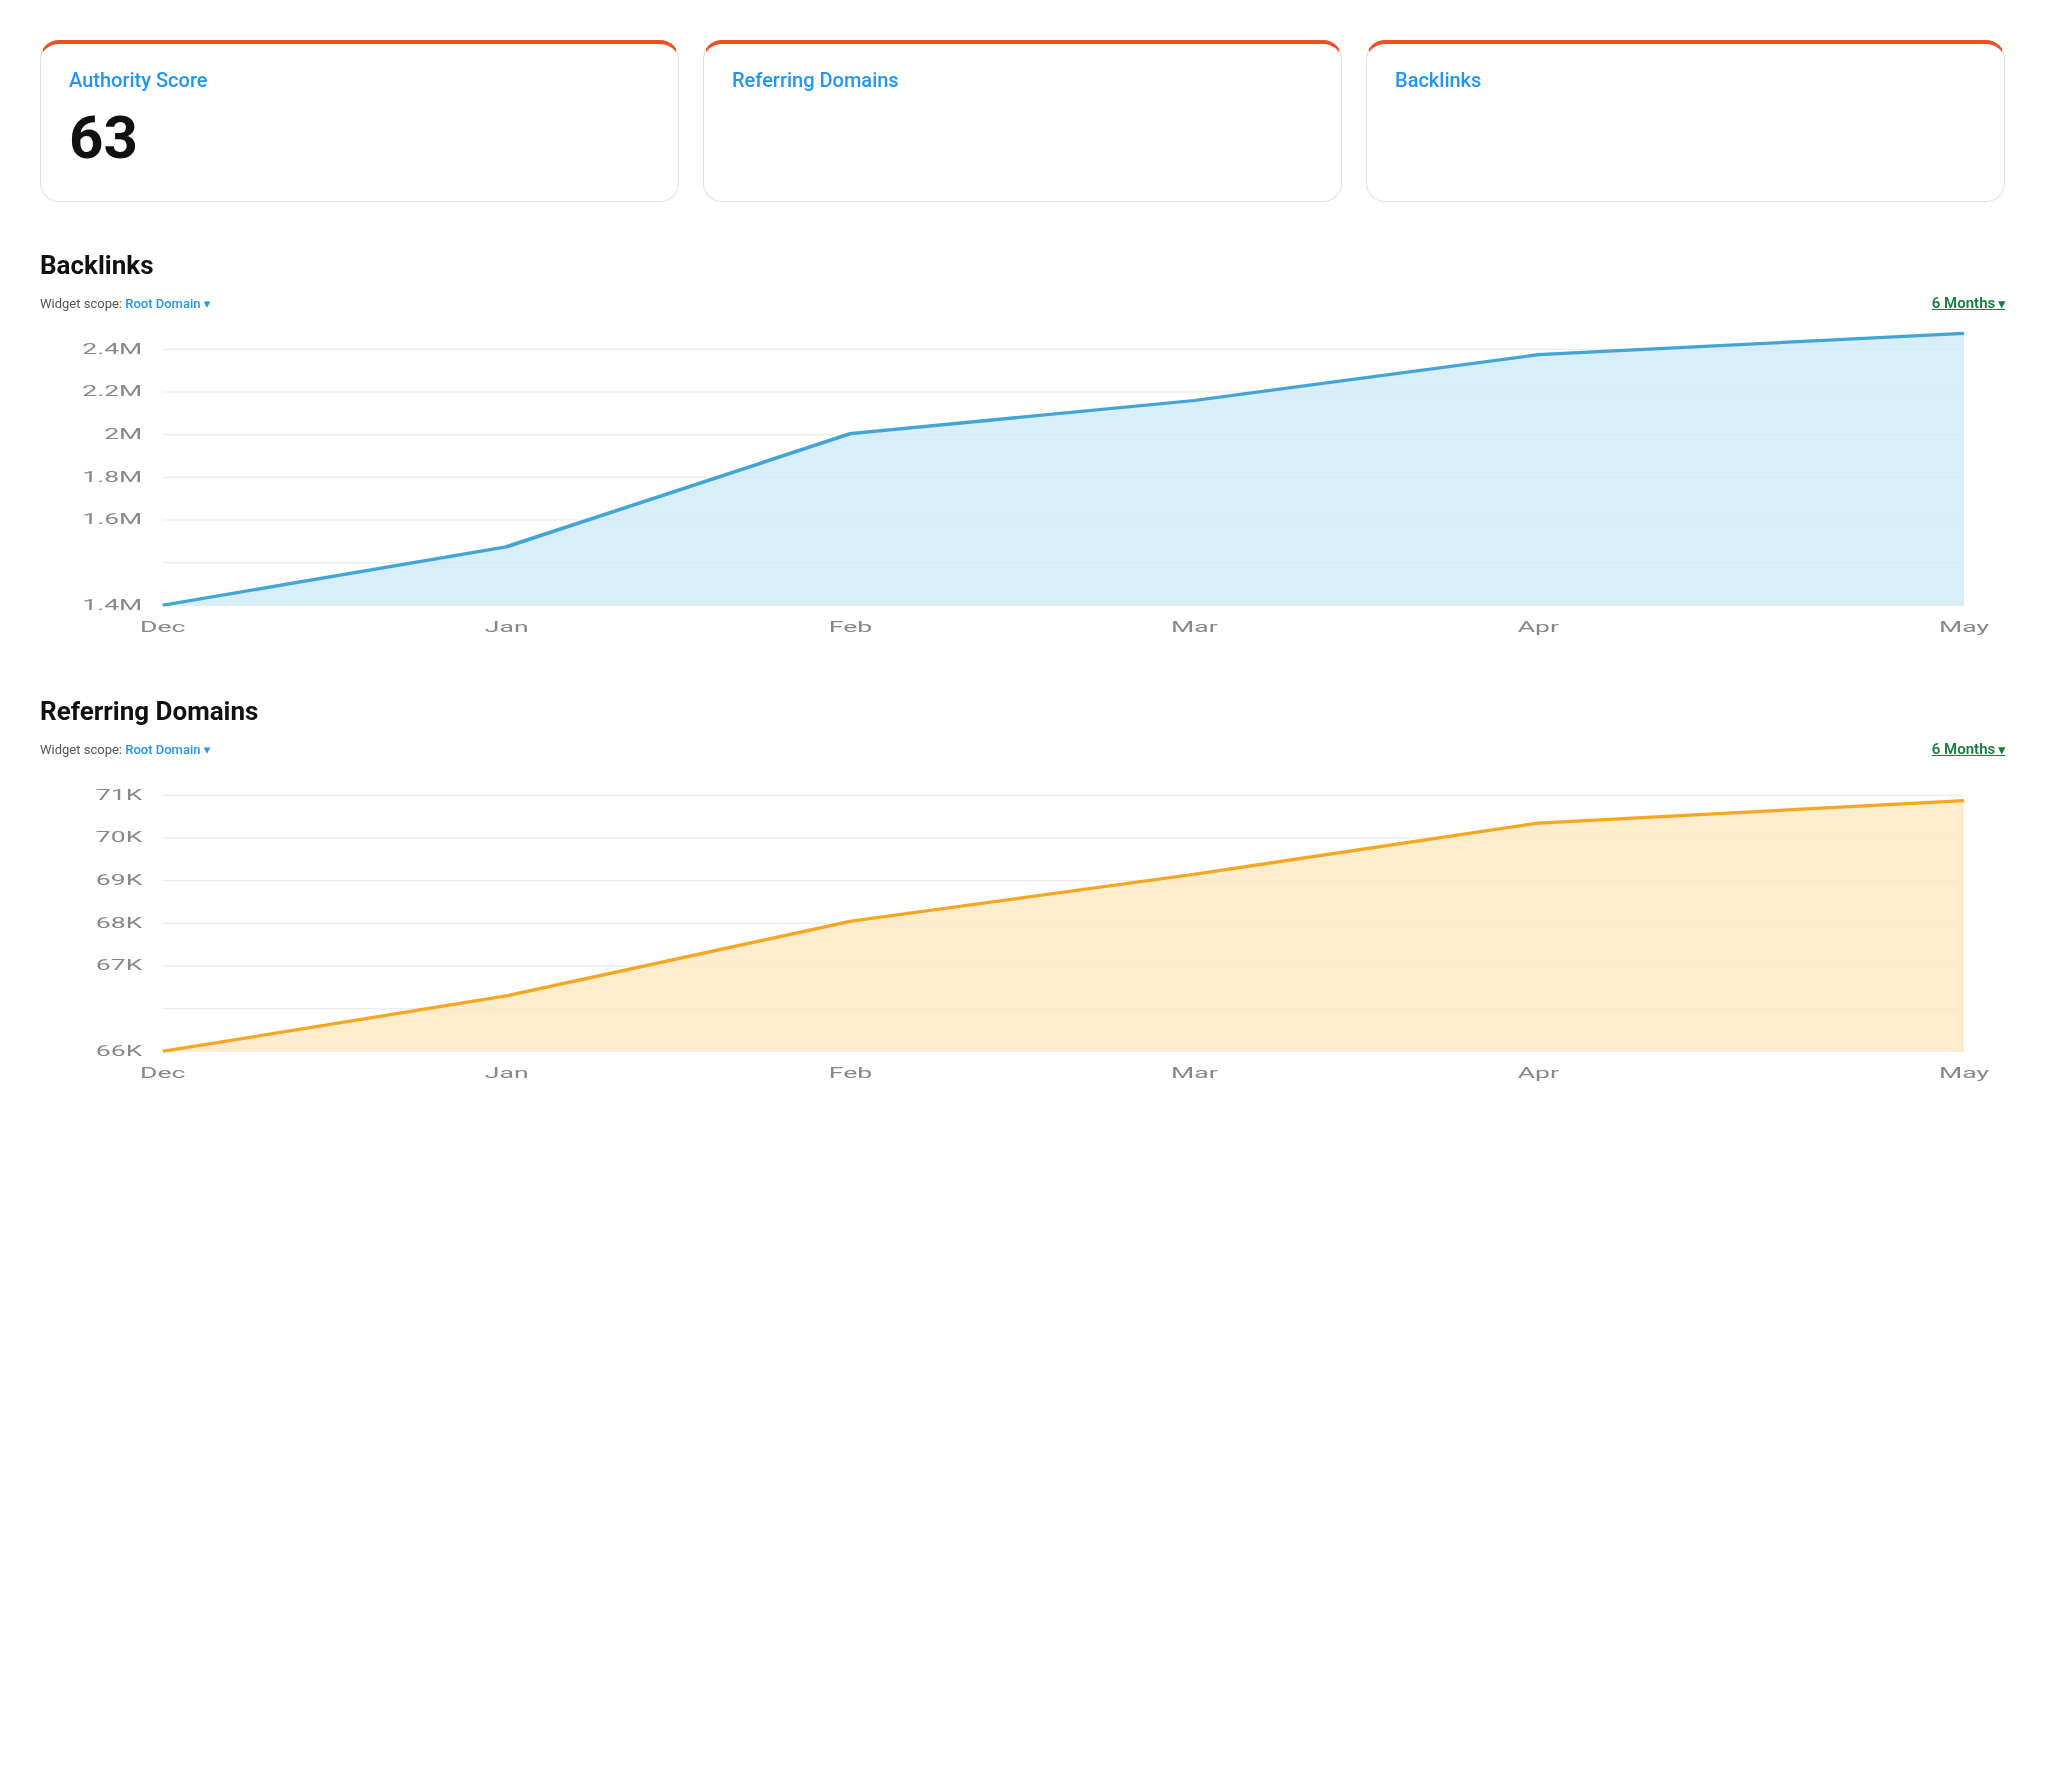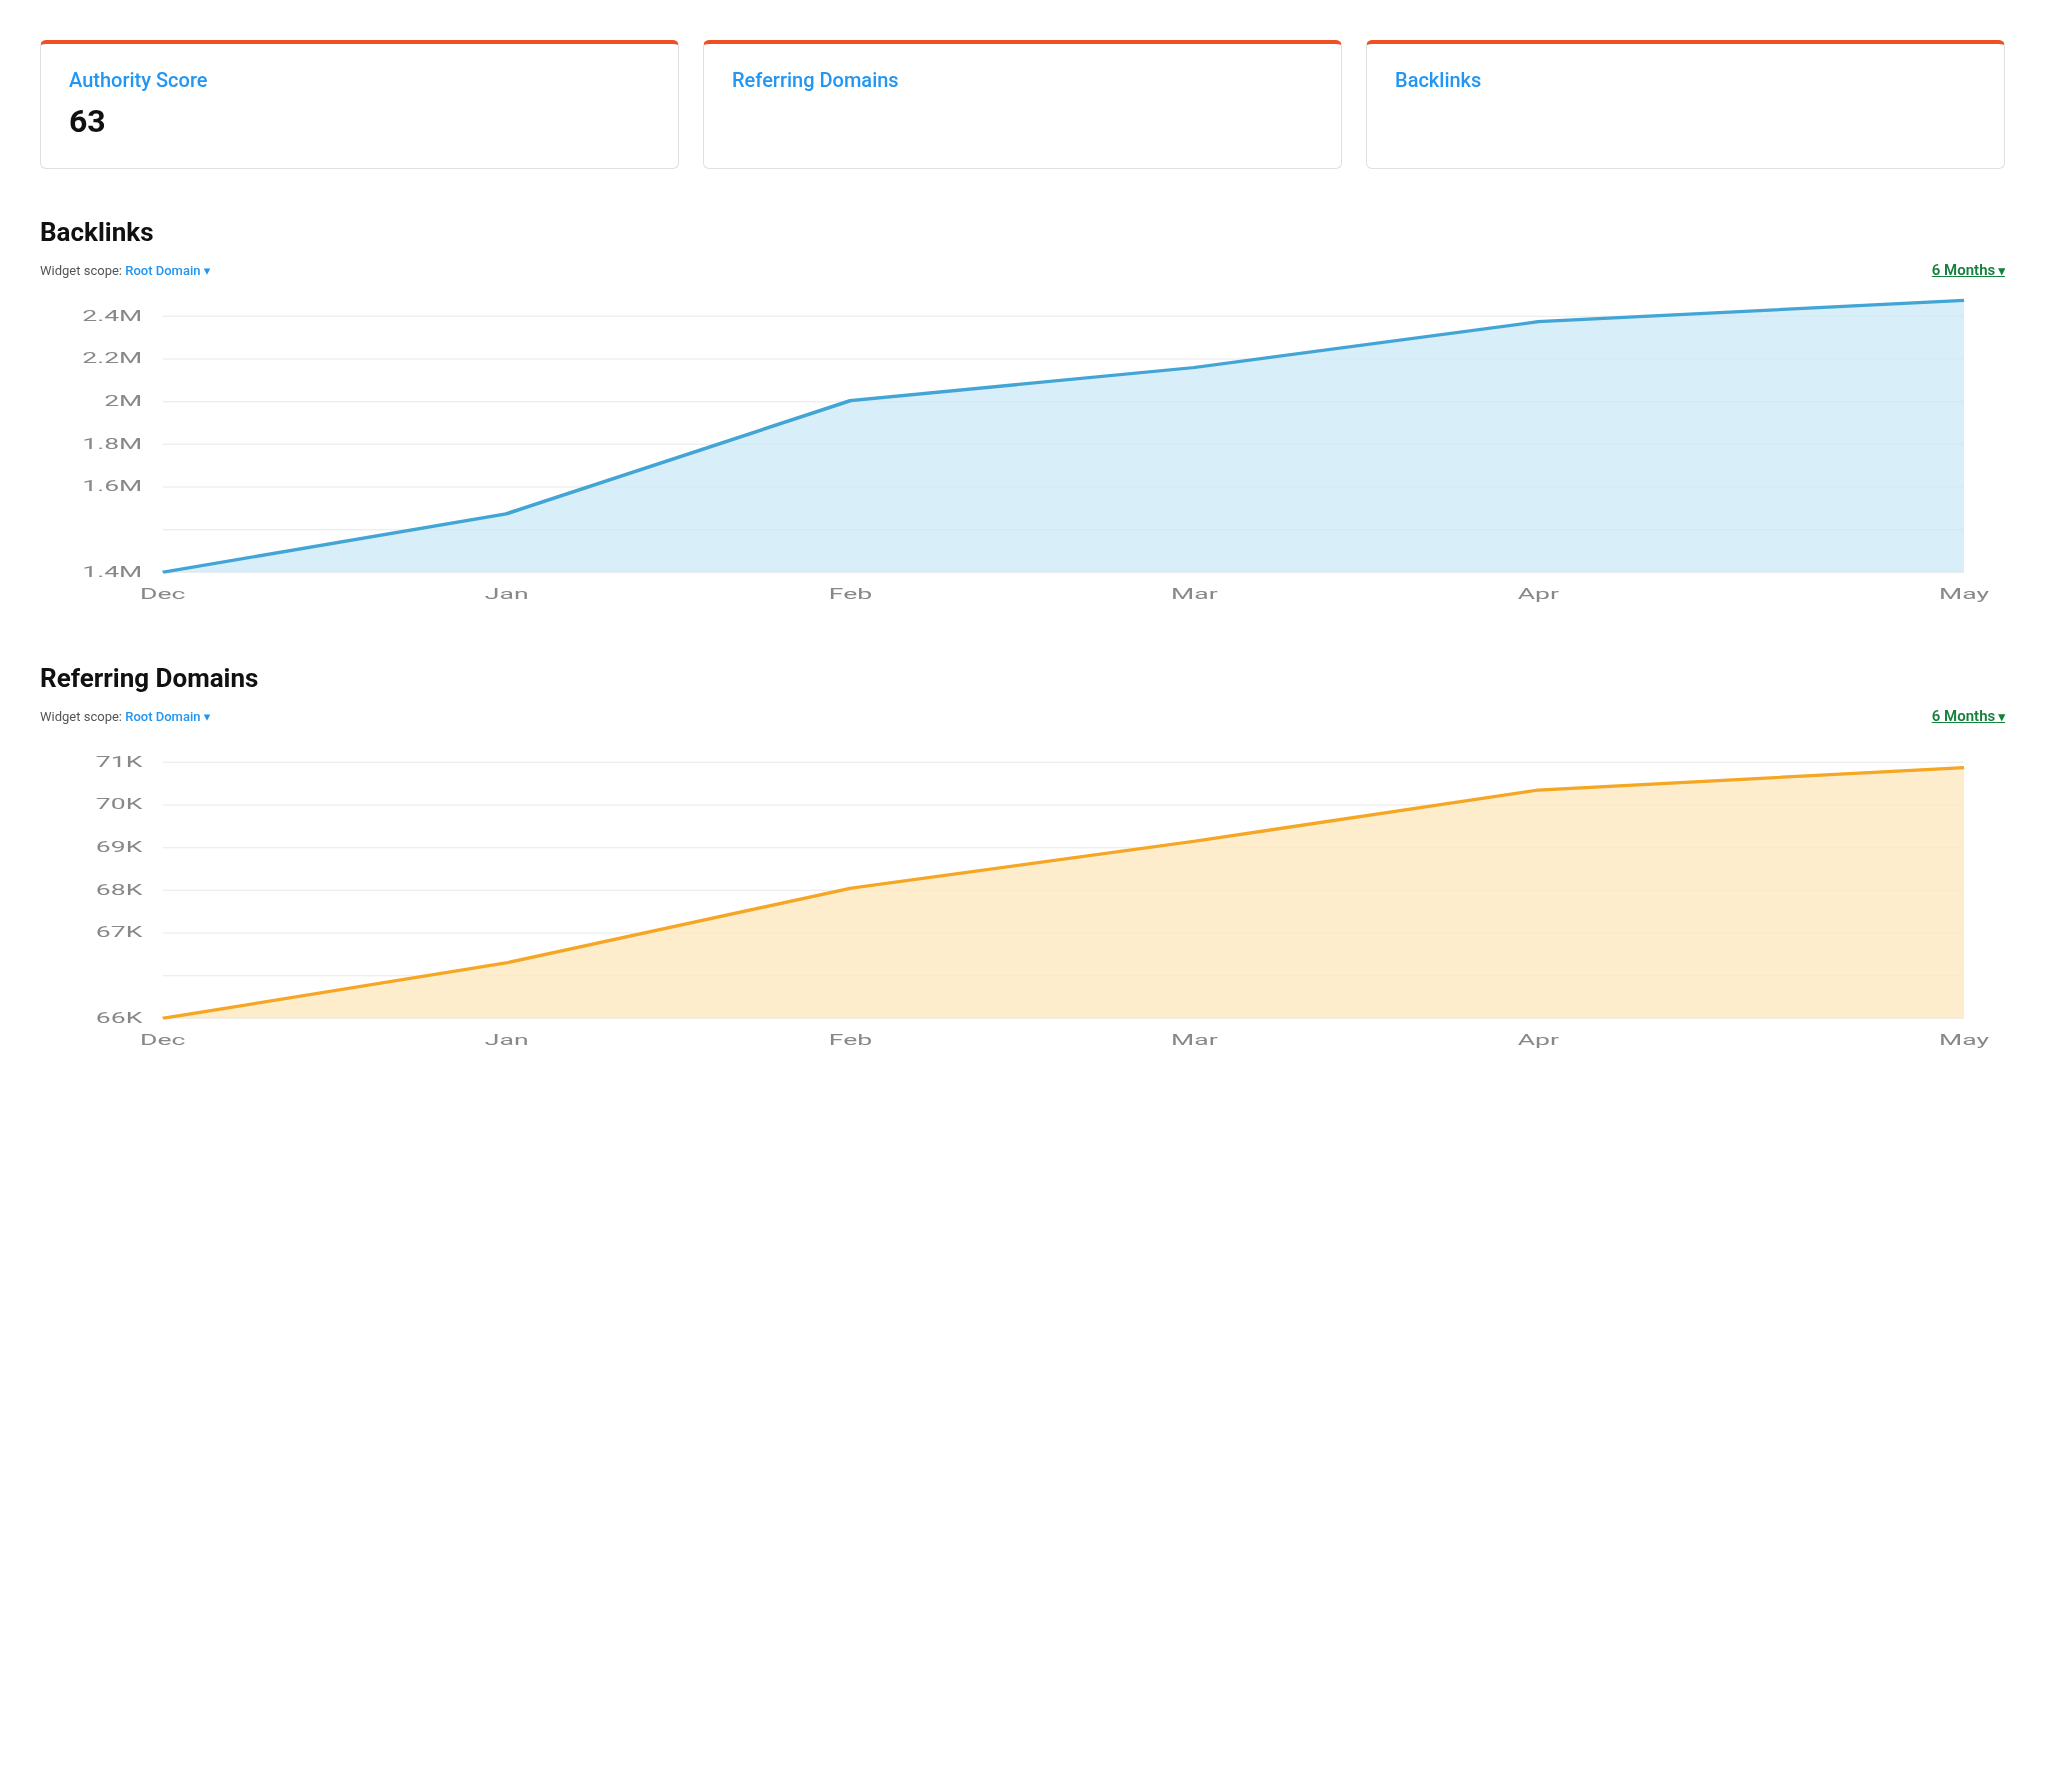--- a/index.html
+++ b/index.html
@@ -12,38 +12,38 @@
 
     
     .cards-row {
       display: flex;
       gap: 24px;
       margin-bottom: 48px;
     }
     .card {
       flex: 1;
       border: 1px solid #e0e0e0;
-      border-radius: 6px;
+      border-radius: 19px;
       border-top: 4px solid #f04e23;
       padding: 24px 28px 28px;
       background: #fff;
     }
     .card-title {
       color: #2196f3;
       font-size: 20px;
       font-weight: 500;
       margin-bottom: 10px;
     }
     .card-value-row {
       display: flex;
       align-items: center;
       gap: 12px;
     }
     .card-value {
-      font-size: 32px;
+      font-size: 60px;
       font-weight: 700;
       color: #111;
     }
     .badge {
       background: #d4f5e4;
       color: #2e7d50;
       border-radius: 20px;
       padding: 4px 12px;
       font-size: 15px;
       font-weight: 500;

